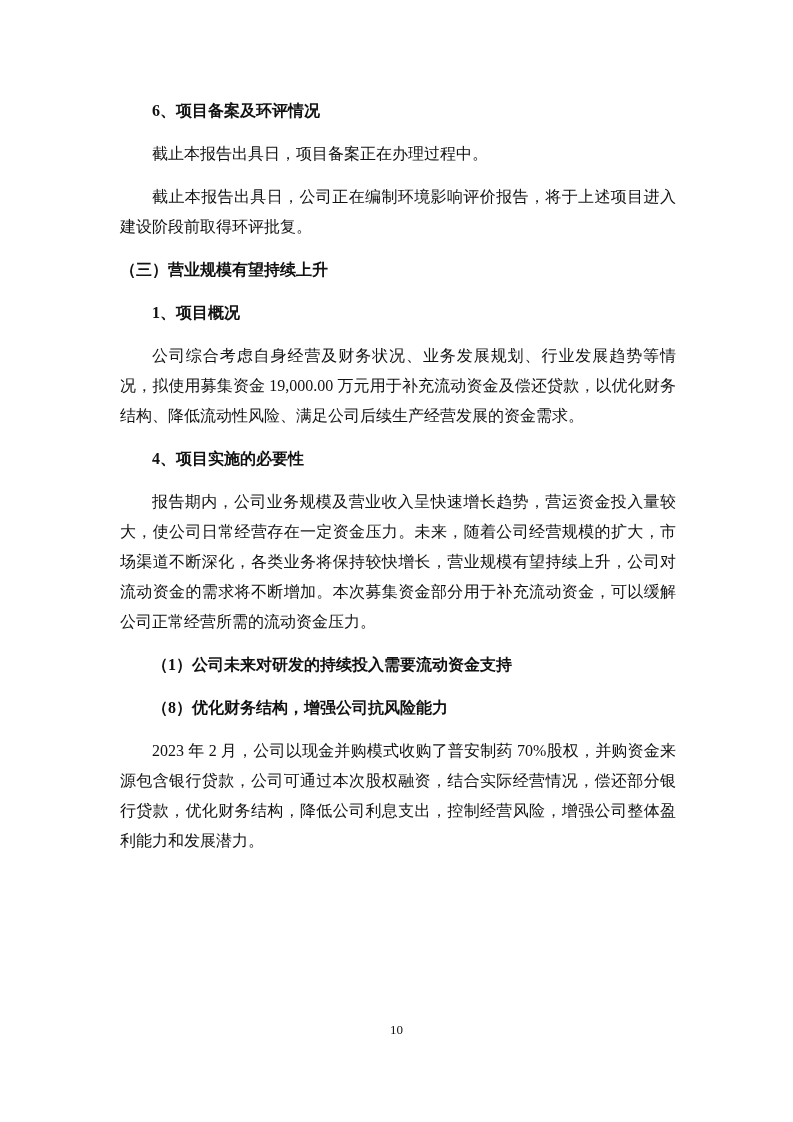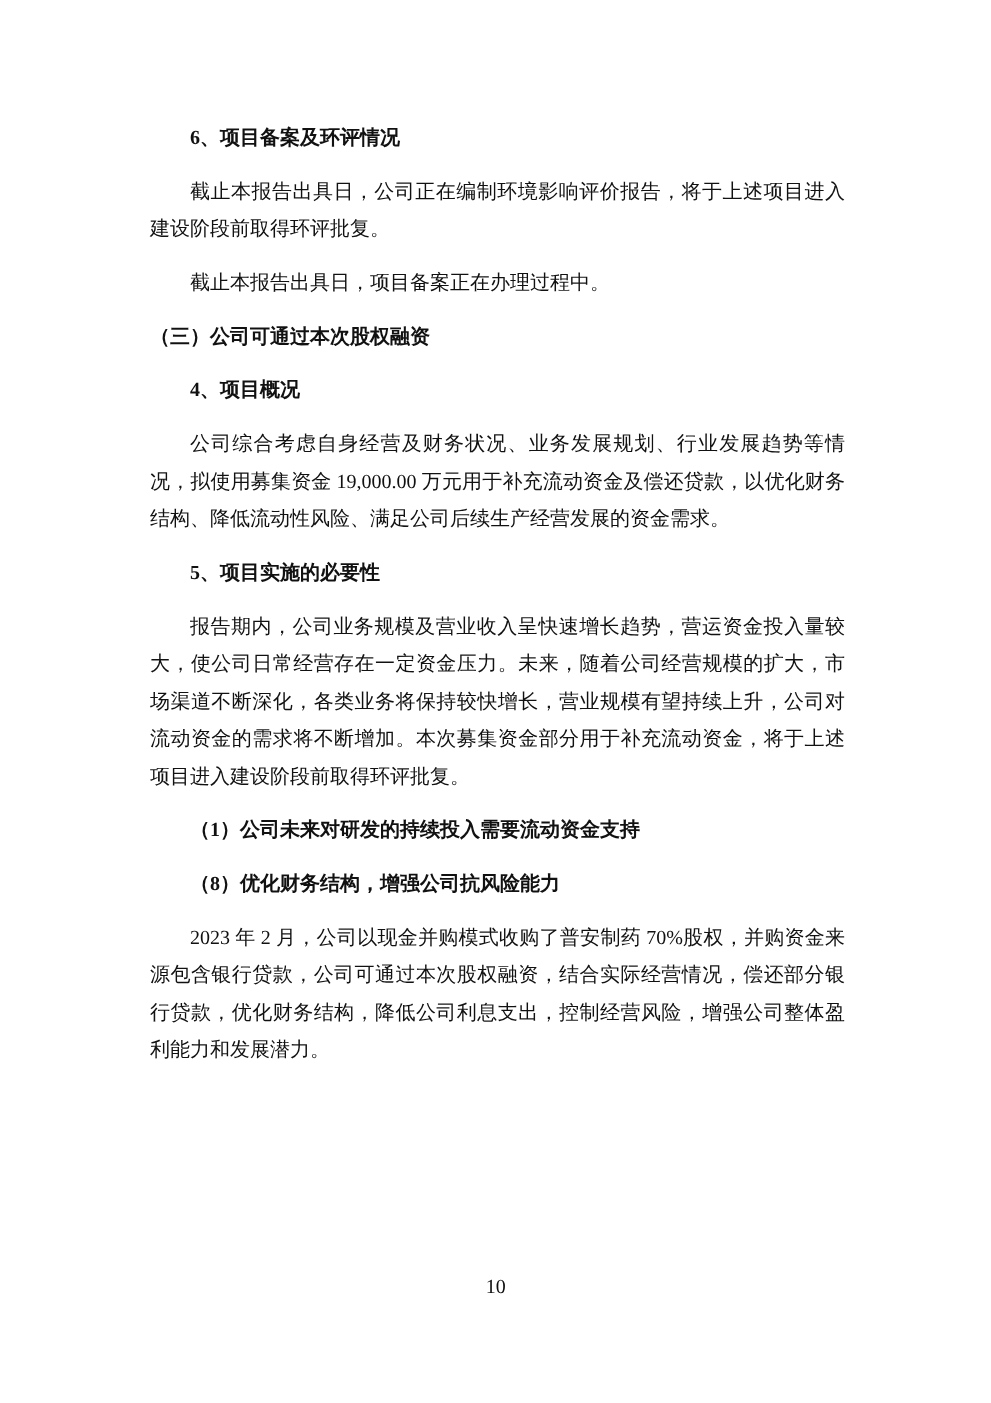--- a/index.html
+++ b/index.html
@@ -35,41 +35,41 @@
   .para {
     text-align: justify;
     text-indent: 2em;
   }
   .page-footer {
     position: absolute;
     left: 0;
     right: 0;
     top: 1022px;
     text-align: center;
-    font-size: 16px;
+    font-size: 13px;
     line-height: 16px;
     color: #111111;
     font-family: "Liberation Serif", "DejaVu Serif", serif;
   }
 </style>
 </head>
 <body>
 
 <div class="doc-page">
 
   <div class="block heading-num">6、项目备案及环评情况</div>
+  <div class="block para">截止本报告出具日，项目备案正在办理过程中。</div>
   <div class="block para">截止本报告出具日，公司正在编制环境影响评价报告，将于上述项目进入建设阶段前取得环评批复。</div>
-  <div class="block para">截止本报告出具日，项目备案正在办理过程中。</div>
 
-  <div class="block heading-l2">（三）公司可通过本次股权融资</div>
-  <div class="block heading-num">4、项目概况</div>
+  <div class="block heading-l2">（三）营业规模有望持续上升</div>
+  <div class="block heading-num">1、项目概况</div>
   <div class="block para">公司综合考虑自身经营及财务状况、业务发展规划、行业发展趋势等情况，拟使用募集资金 19,000.00 万元用于补充流动资金及偿还贷款，以优化财务结构、降低流动性风险、满足公司后续生产经营发展的资金需求。</div>
 
-  <div class="block heading-num">5、项目实施的必要性</div>
-  <div class="block para">报告期内，公司业务规模及营业收入呈快速增长趋势，营运资金投入量较大，使公司日常经营存在一定资金压力。未来，随着公司经营规模的扩大，市场渠道不断深化，各类业务将保持较快增长，营业规模有望持续上升，公司对流动资金的需求将不断增加。本次募集资金部分用于补充流动资金，将于上述项目进入建设阶段前取得环评批复。</div>
+  <div class="block heading-num">4、项目实施的必要性</div>
+  <div class="block para">报告期内，公司业务规模及营业收入呈快速增长趋势，营运资金投入量较大，使公司日常经营存在一定资金压力。未来，随着公司经营规模的扩大，市场渠道不断深化，各类业务将保持较快增长，营业规模有望持续上升，公司对流动资金的需求将不断增加。本次募集资金部分用于补充流动资金，可以缓解公司正常经营所需的流动资金压力。</div>
 
   <div class="block heading-paren">（1）公司未来对研发的持续投入需要流动资金支持</div>
 
   <div class="block heading-paren">（8）优化财务结构，增强公司抗风险能力</div>
   <div class="block para">2023 年 2 月，公司以现金并购模式收购了普安制药 70%股权，并购资金来源包含银行贷款，公司可通过本次股权融资，结合实际经营情况，偿还部分银行贷款，优化财务结构，降低公司利息支出，控制经营风险，增强公司整体盈利能力和发展潜力。</div>
 
   <div class="page-footer">10</div>
 
 </div>
 

